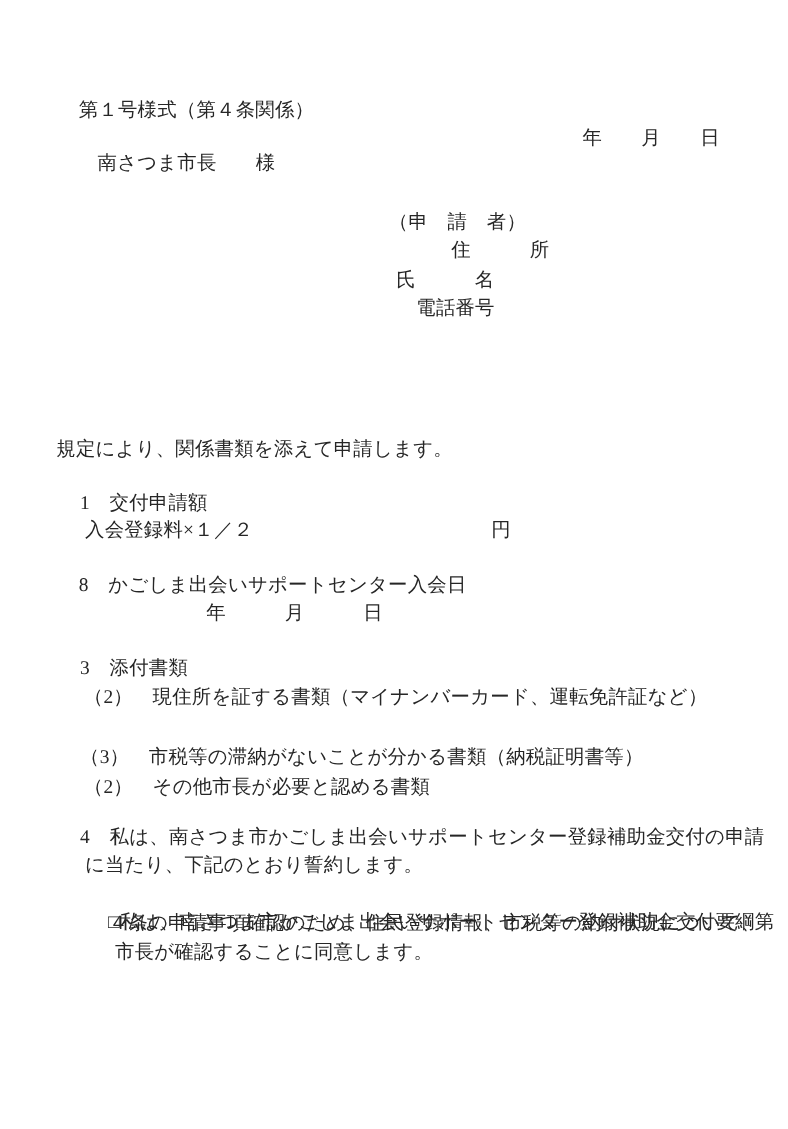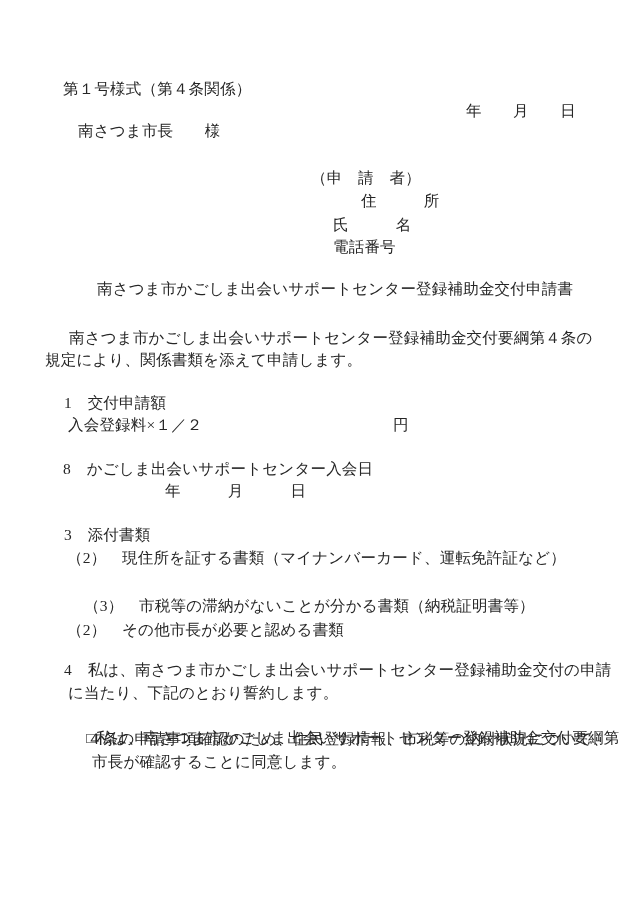--- a/index.html
+++ b/index.html
@@ -32,38 +32,36 @@
 <body>
 
 <div class="page">
 
   <div class="ln" style="left:63px; top:78px;">第１号様式（第４条関係）</div>
   <div class="ln" style="left:466px; top:100px;">年　　月　　日</div>
   <div class="ln" style="left:78px; top:120px;">南さつま市長　　様</div>
 
   <div class="ln" style="left:311px; top:167px;">（申　請　者）</div>
   <div class="ln" style="left:333px; top:190px;margin-left:28px;">住　　　所</div>
-  <div class="ln" style="left:333px; top:214px;">氏　　　名</div>
+  <div class="ln" style="left:317px; top:214px;">氏　　　名</div>
   <div class="ln" style="left:333px; top:236px;">電話番号</div>
 
-  <div class="ln" style="left:97px; top:278px;">南さつま市かごしま出会いサポートセンター登録補助金交付申請書</div>
 
-  <div class="ln" style="left:69px; top:327px;">南さつま市かごしま出会いサポートセンター登録補助金交付要綱第４条の</div>
   <div class="ln" style="left:45px; top:349px;">規定により、関係書類を添えて申請します。</div>
 
   <div class="ln" style="left:64px; top:392px;">1　交付申請額</div>
   <div class="ln" style="left:68px; top:414px;">入会登録料×１／２</div>
   <div class="ln" style="left:393px; top:414px;">円</div>
 
   <div class="ln" style="left:63px; top:458px;">8　かごしま出会いサポートセンター入会日</div>
   <div class="ln" style="left:165px; top:480px;">年　　　月　　　日</div>
 
   <div class="ln" style="left:64px; top:524px;">3　添付書類</div>
   <div class="ln" style="left:67px; top:547px;text-align:right;">（2）　現住所を証する書類（マイナンバーカード、運転免許証など）</div>
-  <div class="ln" style="left:84px; top:595px;">（3）　市税等の滞納がないことが分かる書類（納税証明書等）</div>
+  <div class="ln" style="left:64px; top:595px;">（3）　市税等の滞納がないことが分かる書類（納税証明書等）</div>
   <div class="ln" style="left:67px; top:619px;">（2）　その他市長が必要と認める書類</div>
 
   <div class="ln" style="left:64px; top:659px;">4　私は、南さつま市かごしま出会いサポートセンター登録補助金交付の申請</div>
   <div class="ln" style="left:70px; top:705px;">
     <span class="checkbox">□</span><span>私は、南さつま市かごしま出会いサポートセンター登録補助金交付要綱第</span>
   </div>
 
   <div class="ln" style="left:68px; top:682px;">に当たり、下記のとおり誓約します。</div>
   <div class="ln" style="left:87px; top:728px;">４条の申請事項確認のため、住民登録情報、市税等の納付状況について、</div>
   <div class="ln" style="left:92px; top:751px;text-align:right;">市長が確認することに同意します。</div>

